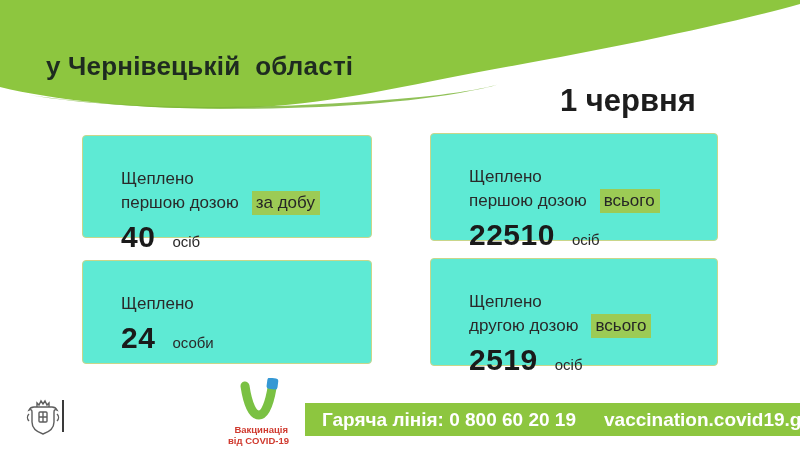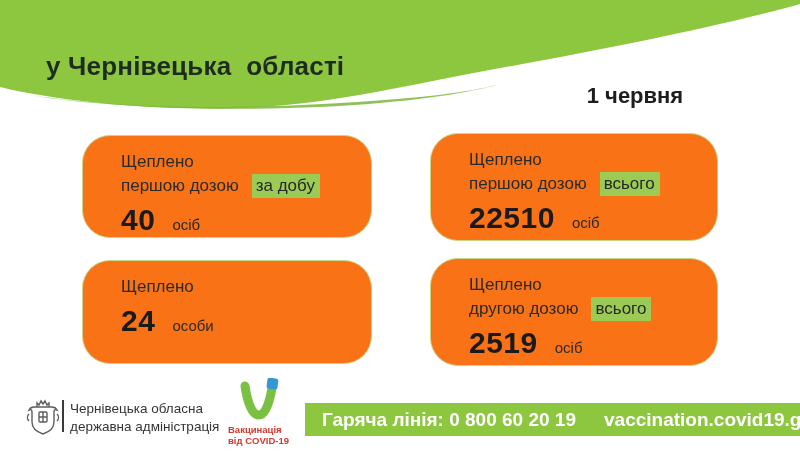--- a/index.html
+++ b/index.html
@@ -13,30 +13,30 @@
 
   
   .banner-svg{position:absolute;left:0;top:0;}
   .title{
     position:absolute;left:46px;top:15px;
     font-size:26px;font-weight:bold;color:#1e2b20;
     line-height:34px;letter-spacing:0.2px;white-space:pre;
   }
   .date{
     position:absolute;left:560px;top:83px;width:150px;
-    font-size:22px;font-weight:600;color:#1d1d1d;text-align:center;
+    font-size:31px;font-weight:600;color:#1d1d1d;text-align:left;
     white-space:nowrap;
   }
 
   
   .card{
     position:absolute;box-sizing:border-box;
-    background:#f97316;
-    border:1.5px solid #c9d68a;border-radius:28px;
-    padding:14px 0 0 38px;
+    background:#5eead4;
+    border:1.5px solid #c9d68a;border-radius:4px;
+    padding:31px 0 0 38px;
   }
   .card.tl{left:82px;top:135px;width:290px;height:103px;}
   .card.tr{left:430px;top:133px;width:288px;height:108px;}
   .card.bl{left:82px;top:260px;width:290px;height:104px;}
   .card.br{left:430px;top:258px;width:288px;height:108px;}
   .card-line{font-size:17px;line-height:24px;color:#2a2a2a;white-space:nowrap;}
   .hl{
     background:#9ccb55;color:#262626;
     padding:2px 5px 3px 4px;margin-left:13px;
   }
@@ -44,21 +44,21 @@
   .num{font-size:30px;font-weight:bold;color:#1a1a1a;letter-spacing:0.5px;}
   .unit{font-size:15px;color:#2a2a2a;margin-left:17px;}
 
   
   .emblem{position:absolute;left:26px;top:398px;}
   .org-divider{position:absolute;left:62px;top:400px;width:2px;height:32px;background:#3a3a3a;}
   .org-text{
     position:absolute;left:70px;top:400px;
     font-size:13.5px;line-height:17.5px;color:#353535;white-space:nowrap;
   }
-  .v-logo{position:absolute;left:228px;top:378px;width:60px;text-align:left;}
+  .v-logo{position:absolute;left:228px;top:378px;width:60px;text-align:right;}
   .v-logo svg{display:block;margin:0 auto;}
   .v-logo-text{font-size:9.5px;font-weight:bold;color:#d03a2f;line-height:11px;white-space:nowrap;}
 
   .hotbar{
     position:absolute;left:305px;top:403px;width:543px;height:33px;
     background:#8dc63f;color:#ffffff;
     display:flex;align-items:center;box-sizing:border-box;
     padding-left:17px;gap:28px;
     font-size:19px;font-weight:600;white-space:nowrap;
   }
@@ -66,21 +66,21 @@
 </head>
 <body>
 
 <div class="stage">
 
   <svg class="banner-svg" width="800" height="118" viewBox="0 0 800 118" aria-hidden="true">
     <path d="M0,0 L800,0 L800,4 C730,24 612,48 512,66 C422,82 352,100 274,106 C182,113 70,104 0,87 Z" fill="#8dc63f"></path>
     <path d="M28,95 C120,108 240,113 420,97 C460,93 486,88 500,84 C455,97 372,106 288,108 C196,111 98,106 28,95 Z" fill="#7cb63a" opacity="0.85"></path>
   </svg>
 
-  <div class="title"><br><span>у Чернівецька  області</span></div>
+  <div class="title"><br><span>у Чернівецькій  області</span></div>
 
   <div class="date">1 червня</div>
 
   <div class="card tl">
     <div class="card-line">Щеплено</div>
     <div class="card-line"><span>першою дозою</span><span class="hl">за добу</span></div>
     <div class="num-row"><span class="num">40</span><span class="unit">осіб</span></div>
   </div>
 
   <div class="card tr">
@@ -103,21 +103,20 @@
   <svg class="emblem" width="34" height="37" viewBox="0 0 34 37" aria-hidden="true">
     <g fill="none" stroke="#5e5e5e" stroke-width="1.4">
       <path d="M8,9 C6,9 4,10 3,12 C5,11 6,12 6,14 L6,24 C6,30 11,34 17,36 C23,34 28,30 28,24 L28,14 C28,12 29,11 31,12 C30,10 28,9 26,9 Z"></path>
       <path d="M11,9 L11,5 L13,7 L15,3 L17,6 L19,3 L21,7 L23,5 L23,9"></path>
       <rect x="13" y="14" width="8" height="10" rx="1"></rect>
       <path d="M17,14 L17,24 M13,19 L21,19"></path>
       <path d="M3,16 C1,18 1,21 3,23 M31,16 C33,18 33,21 31,23"></path>
     </g>
   </svg>
   <div class="org-divider"></div>
-  <div class="org-text"><span>Чернівецька обласна</span><br><span>державна адміністрація</span></div>
 
   <div class="v-logo">
     <svg width="42" height="46" viewBox="0 0 42 46" aria-hidden="true">
       <path d="M8,8 C11,28 16,37 22,37 C29,37 33,22 35,10" fill="none" stroke="#7ac143" stroke-width="9" stroke-linecap="round"></path>
       <rect x="30" y="0" width="11" height="11" rx="2.5" fill="#3598d4" transform="rotate(7 35 5)"></rect>
     </svg>
     <div class="v-logo-text">Вакцинація</div>
     <div class="v-logo-text">від COVID-19</div>
   </div>
 

